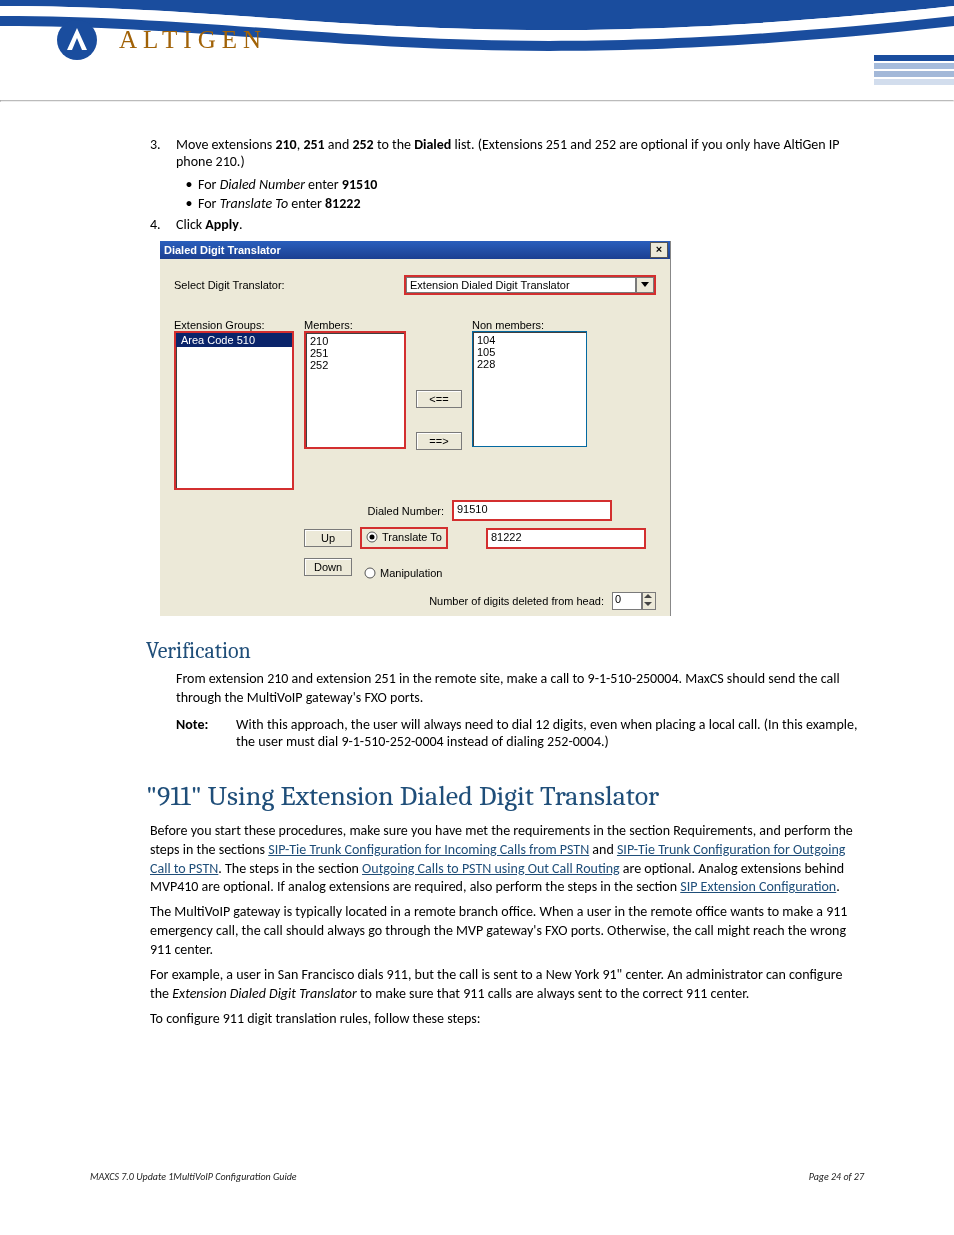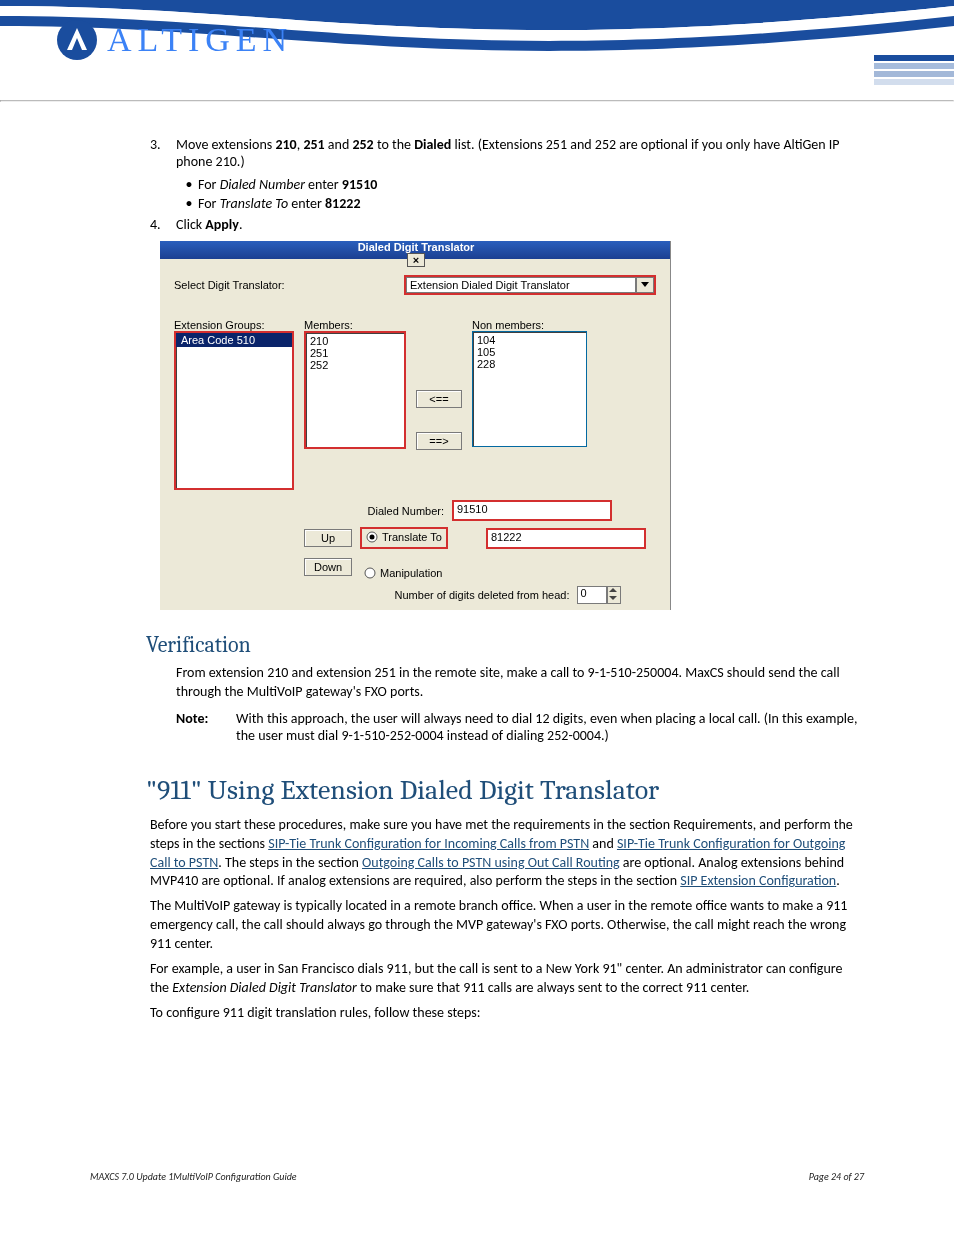--- a/index.html
+++ b/index.html
@@ -30,24 +30,25 @@
   .logo {
     position: absolute;
     left: 55px;
     top: 18px;
     display: flex;
     align-items: center;
     gap: 8px;
   }
   .logo-text {
     font-family: "Times New Roman", serif;
-    font-size: 34px;
+    font-size: 25px;
     letter-spacing: 6px;
-    color: #3b82f6;
+    color: #a16207;
     font-weight: 400;
+    margin-left: 12px;
   }
   .hdr-right {
     position: absolute;
     right: 0;
     top: 55px;
     width: 80px;
     height: 40px;
   }
   .hdr-line {
     border-top: 1px solid #bbb;
@@ -90,21 +91,20 @@
     color: #000;
   }
   .titlebar {
     height: 18px;
     background: linear-gradient(#2a5fbd,#1b3f91);
     color: #fff;
     font-weight: 700;
     display:flex; align-items:center;
     padding: 0 2px 0 4px;
     justify-content: space-between;
-    flex-direction: column;
   }
   .closebox {
     width: 16px; height: 14px;
     background:#ece9d8; border:1px solid #555;
     color:#000; line-height:12px; text-align:center;
   }
   .dlg-body { padding: 10px 14px 6px 14px; }
   .sunken {
     background:#fff;
     border:1px solid #0369a1;
@@ -267,21 +267,21 @@
           </div>
           <div style="display:flex; align-items:center; gap:8px;">
             <div class="btn2" style="width:34px;">Down</div>
             <label class="radio" style="margin-left:4px;margin-top:12px;">
               <svg width="12" height="12">
                   <circle cx="6" cy="6" r="5" fill="#fff" stroke="#555"></circle>
                 </svg>
               <span>Manipulation</span>
             </label>
           </div>
-          <div style="display:flex; align-items:center; justify-content:center; gap:8px; margin-top:7px; margin-left:56px;">
+          <div style="display:flex; align-items:center; justify-content:flex-end; gap:8px; margin-top:13px; margin-left:56px;">
             <div>Number of digits deleted from head:</div>
             <div class="spin">
               <div class="num">0</div>
               <div class="arrows">
                 <svg width="10" height="14">
                     <path d="M1 5 L5 1 L9 5 Z" fill="#444"></path>
                     <path d="M1 9 L5 13 L9 9 Z" fill="#444"></path>
                   </svg>
               </div>
             </div>

